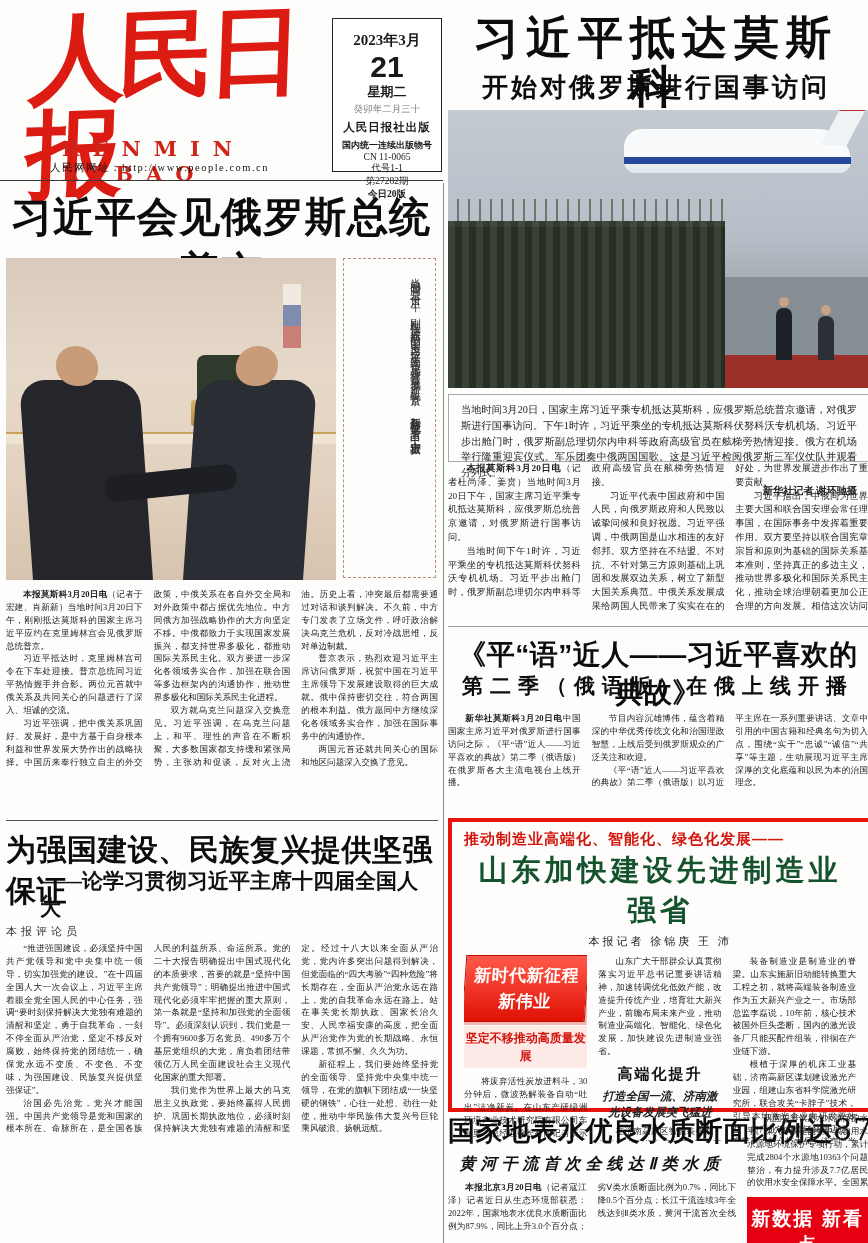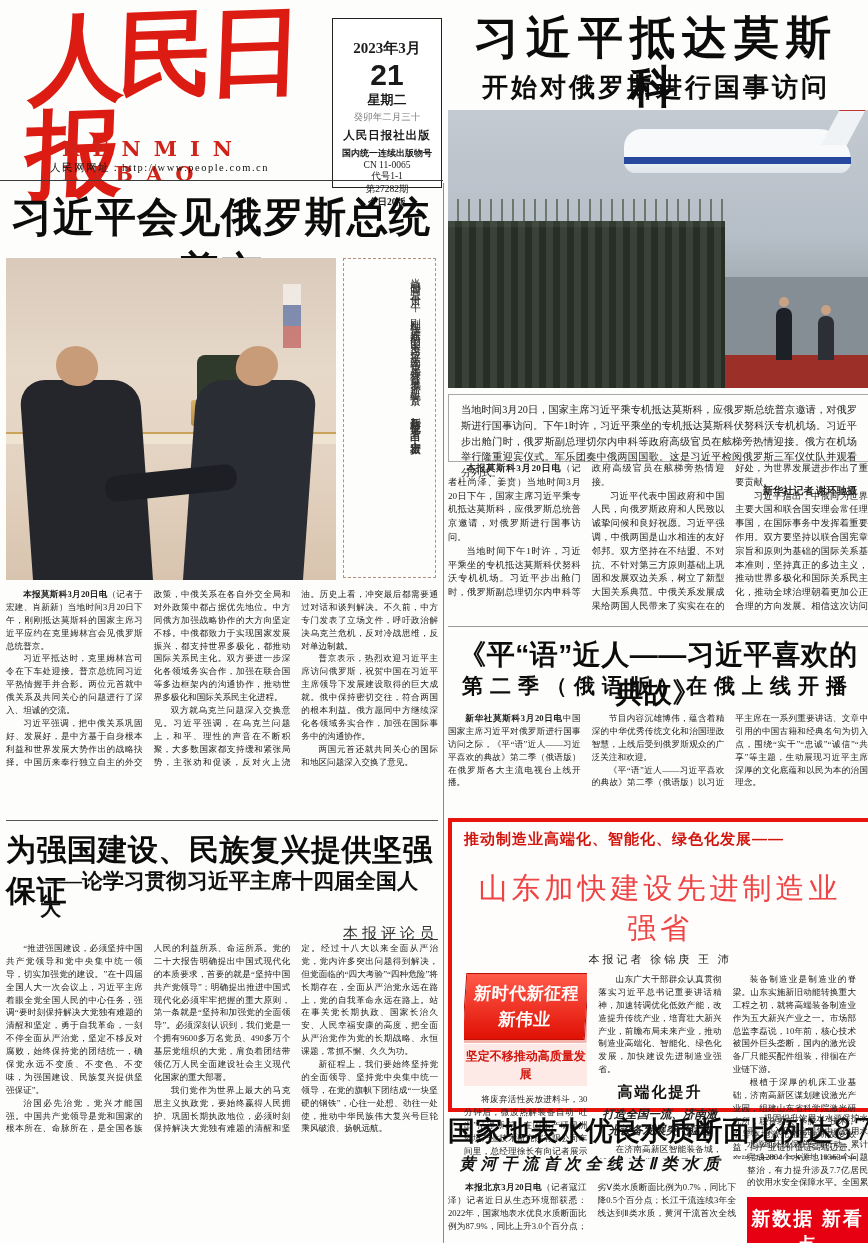--- a/index.html
+++ b/index.html
@@ -15,21 +15,21 @@
   .body-md{font-size:9.2px;line-height:1.5;color:#222;}
   p.np{margin:0;text-indent:2em;}
   .rule-h{border-top:1.6px solid #3a3a3a;}
   .rule-thin{border-top:1px solid #9a9a9a;}
 
   
   .mast-cn{font-family:"DejaVu Serif",serif;font-weight:900;color:#dc1c12;
            font-size:96px;line-height:1;letter-spacing:-7px;transform:rotate(-2deg) skewX(-4deg);}
   .mast-py{color:#cf241a;font-weight:bold;font-size:21px;letter-spacing:13px;font-family:"DejaVu Serif",serif;}
   .mast-url{font-size:10.5px;font-weight:normal;letter-spacing:1.5px;color:#111;}
-  .datebox{border:1.5px solid #222;background:#fff;text-align:center;padding:20px 3px;}
+  .datebox{border:1.5px solid #222;background:#fff;text-align:center;padding:12px 3px;}
   .datebox .dl1{font-size:15px;font-weight:bold;}
   .datebox .dl2{font-size:30px;font-weight:bold;font-family:"Liberation Sans",sans-serif;line-height:1.1;}
   .datebox .dl3{font-size:13px;font-weight:bold;}
   .datebox .dl4{font-size:9.5px;color:#7c7c7c;margin-top:2px;}
   .datebox .dl5{font-size:11.5px;font-weight:bold;margin-top:4px;letter-spacing:1px;}
   .datebox .dl6{font-size:9px;font-weight:bold;margin-top:4px;}
   .datebox .dl7{font-size:9.5px;}
   .datebox .dl8{font-size:9.5px;font-weight:bold;}
 
   .lead-hl{font-size:45px;font-weight:900;letter-spacing:7px;text-align:center;line-height:1.08;color:#0c0c0c;}
@@ -69,26 +69,26 @@
 
   .capbox{border:1px solid #a8a8a8;padding:7px 12px;font-size:10.2px;line-height:1.55;color:#222;}
   .capbox .credit{text-align:right;font-weight:bold;margin-top:2px;}
 
   .py-hl1{font-size:28px;font-weight:900;letter-spacing:.5px;text-align:center;color:#0c0c0c;}
   .py-hl2{font-size:21px;font-weight:900;letter-spacing:7px;text-align:center;color:#0c0c0c;}
 
   
   .ed-hl{font-size:30px;font-weight:900;letter-spacing:.5px;color:#0c0c0c;}
   .ed-sub{font-size:21px;font-weight:bold;line-height:1.3;color:#111;}
-  .ed-byline{font-size:15px;letter-spacing:4px;text-align:right;color:#333;text-decoration:underline;}
+  .ed-byline{font-size:11px;letter-spacing:4px;text-align:left;color:#333;}
 
   
   .redbox{border:4px solid #e8140c;background:#fffdfc;padding:8px 12px 6px;}
   .rb-kicker{color:#d2150d;font-weight:800;font-size:15px;letter-spacing:1px;}
-  .rb-hl{font-size:29px;font-weight:400;letter-spacing:4px;text-align:center;color:#ef4444;margin-top:20px;}
+  .rb-hl{font-size:29px;font-weight:700;letter-spacing:4px;text-align:center;color:#14532d;margin-top:2px;}
   .rb-byline{font-size:11px;text-align:center;letter-spacing:3px;margin:3px 0 6px;color:#222;}
   .rb-cols{display:flex;gap:11px;}
   .rb-col{flex:1;overflow:hidden;}
   .badge{background:linear-gradient(180deg,#ff5a49,#e01105);color:#fff;font-weight:900;
          font-size:17px;letter-spacing:.5px;text-align:center;padding:7px 0;
          border:1px solid #c00d05;box-shadow:2px 3px 0 #f3b6ae;transform:skewX(-4deg);}
   .badge-sub{color:#d2150d;font-weight:800;font-size:12px;text-align:center;background:#fdeae7;
              padding:3px 0;margin:4px 0 7px;}
   .rb-subhead{font-size:15px;font-weight:900;text-align:center;letter-spacing:2px;margin:5px 0 2px;color:#111;}
   .rb-subhead2{font-size:11.5px;font-weight:bold;font-style:italic;text-align:center;line-height:1.4;margin-bottom:5px;color:#222;}

